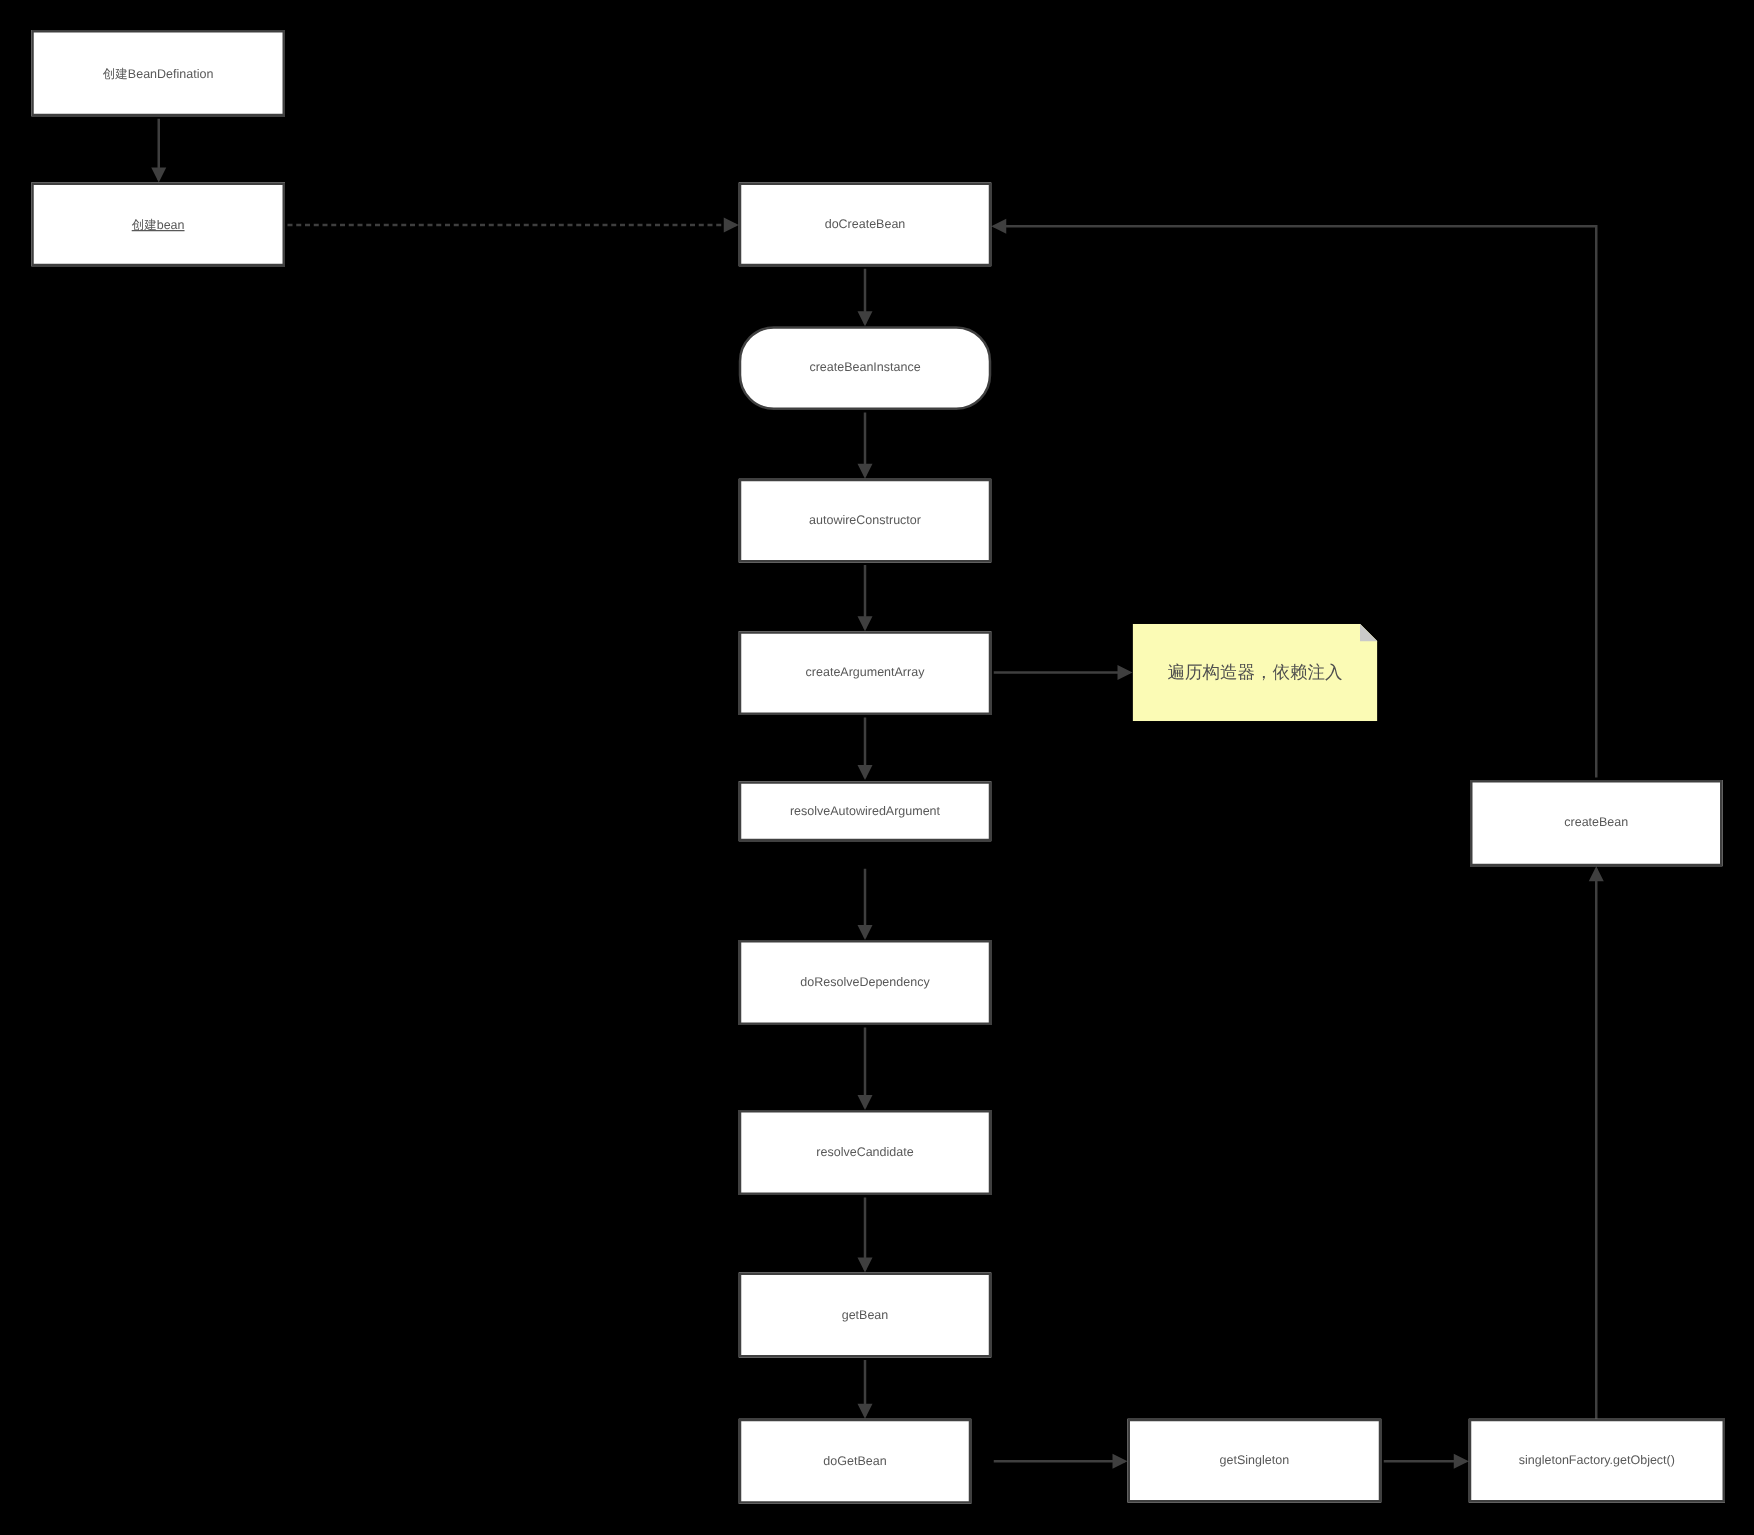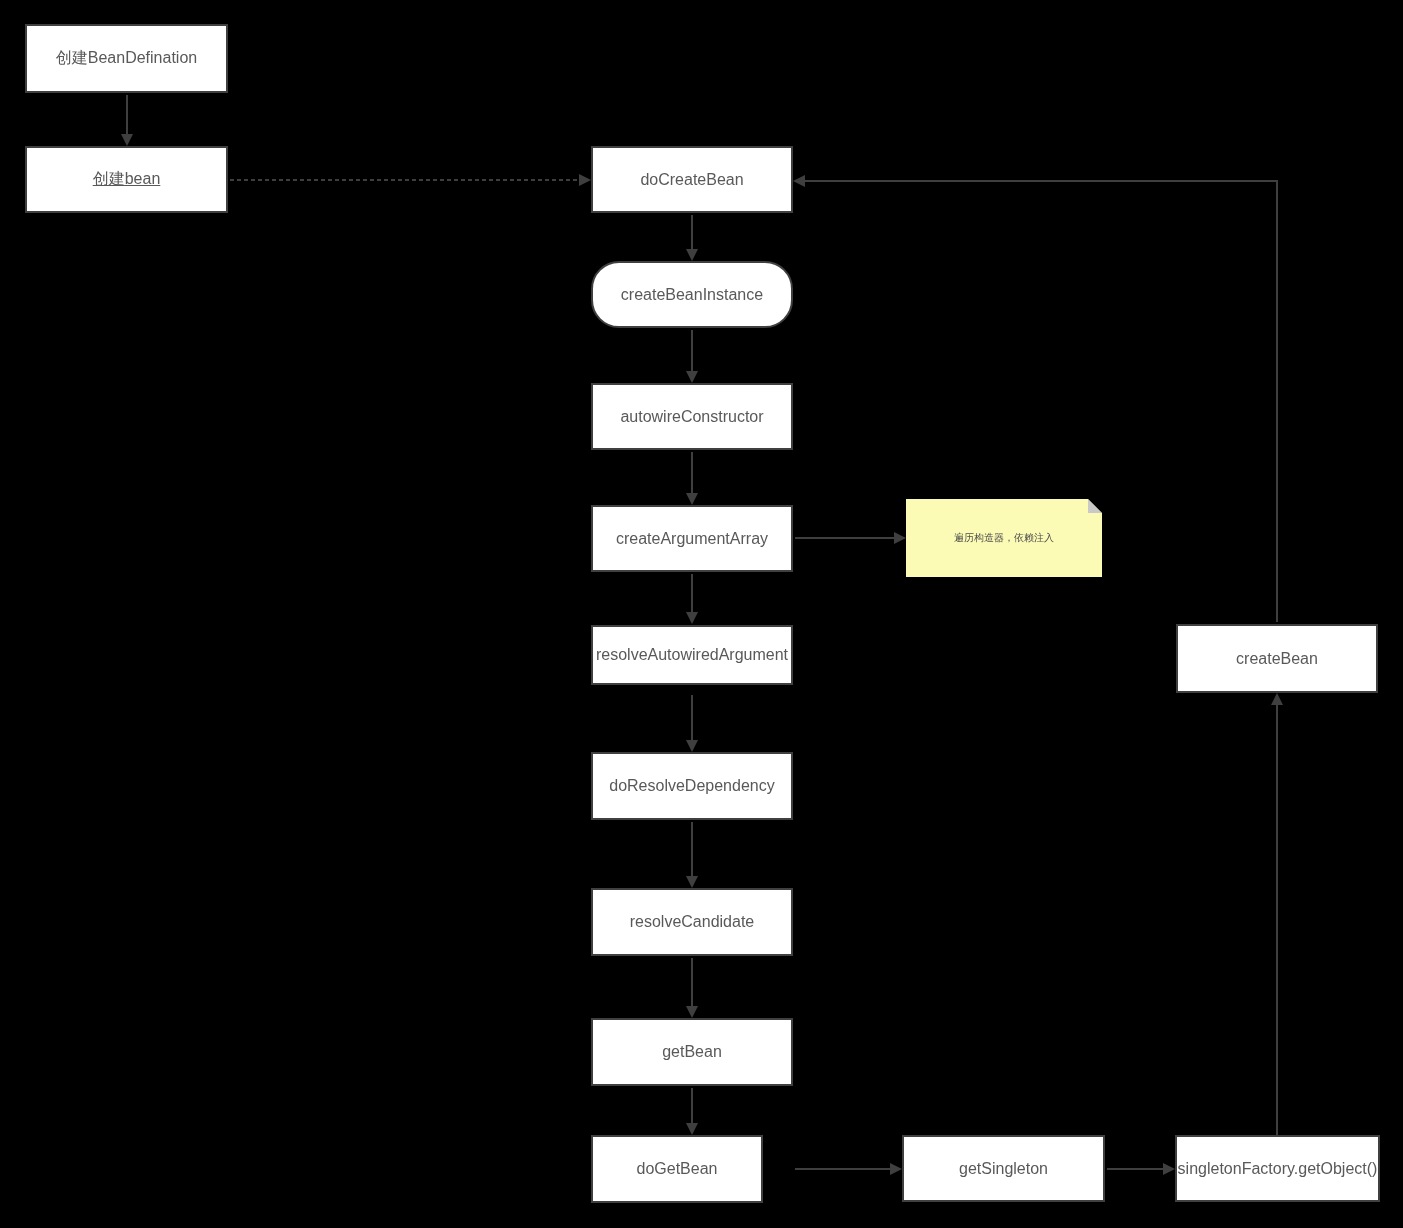--- a/index.html
+++ b/index.html
@@ -24,53 +24,53 @@
   }
   .node {
     position: absolute;
     box-sizing: border-box;
     background: #ffffff;
     border: 2px solid #404040;
     display: flex;
     align-items: center;
     justify-content: center;
     text-align: center;
-    font-size: 16px;
+    font-size: 10px;
     color: #595959;
     cursor: default;
   }
   .node .label { padding: 0 6px; }
 
   .n-create-bean-defination       { left: 25px;   top: 24px;   width: 203px; height: 69px; }
   .n-create-bean-cn               { left: 25px;   top: 146px;  width: 203px; height: 67px; text-decoration: underline; }
   .n-do-create-bean               { left: 591px;  top: 146px;  width: 202px; height: 67px; }
   .n-create-bean-instance         { left: 591px;  top: 261px;  width: 202px; height: 67px; border-radius: 28px; }
   .n-autowire-constructor         { left: 591px;  top: 383px;  width: 202px; height: 67px; }
   .n-create-argument-array        { left: 591px;  top: 505px;  width: 202px; height: 67px; }
-  .n-resolve-autowired-argument   { left: 591px;  top: 625px;  width: 202px; height: 60px; }
+  .n-resolve-autowired-argument   { left: 591px;  top: 625px;  width: 202px; height: 48px; }
   .n-do-resolve-dependency        { left: 591px;  top: 752px;  width: 202px; height: 68px; }
   .n-resolve-candidate            { left: 591px;  top: 888px;  width: 202px; height: 68px; }
   .n-get-bean                     { left: 591px;  top: 1018px; width: 202px; height: 68px; }
-  .n-do-get-bean                  { left: 591px;  top: 1135px; width: 172px; height: 68px; }
+  .n-do-get-bean                  { left: 591px;  top: 1135px; width: 186px; height: 68px; }
   .n-get-singleton                { left: 902px;  top: 1135px; width: 203px; height: 67px; align-items: center; }
   .n-singleton-factory-get-object { left: 1175px; top: 1135px; width: 205px; height: 67px; }
   .n-create-bean                  { left: 1176px; top: 624px;  width: 202px; height: 69px; }
 
   .note {
     position: absolute;
     left: 906px;
     top: 499px;
     width: 196px;
     height: 78px;
     background: #fbfbb5;
     display: flex;
     align-items: center;
     justify-content: center;
     text-align: center;
-    font-size: 10px;
+    font-size: 14px;
     color: #4f4f4f;
     clip-path: polygon(0 0, calc(100% - 14px) 0, 100% 14px, 100% 100%, 0 100%);
   }
   .note .fold {
     position: absolute;
     top: 0;
     right: 0;
     width: 0;
     height: 0;
     border-bottom: 14px solid #c9c9c9;

